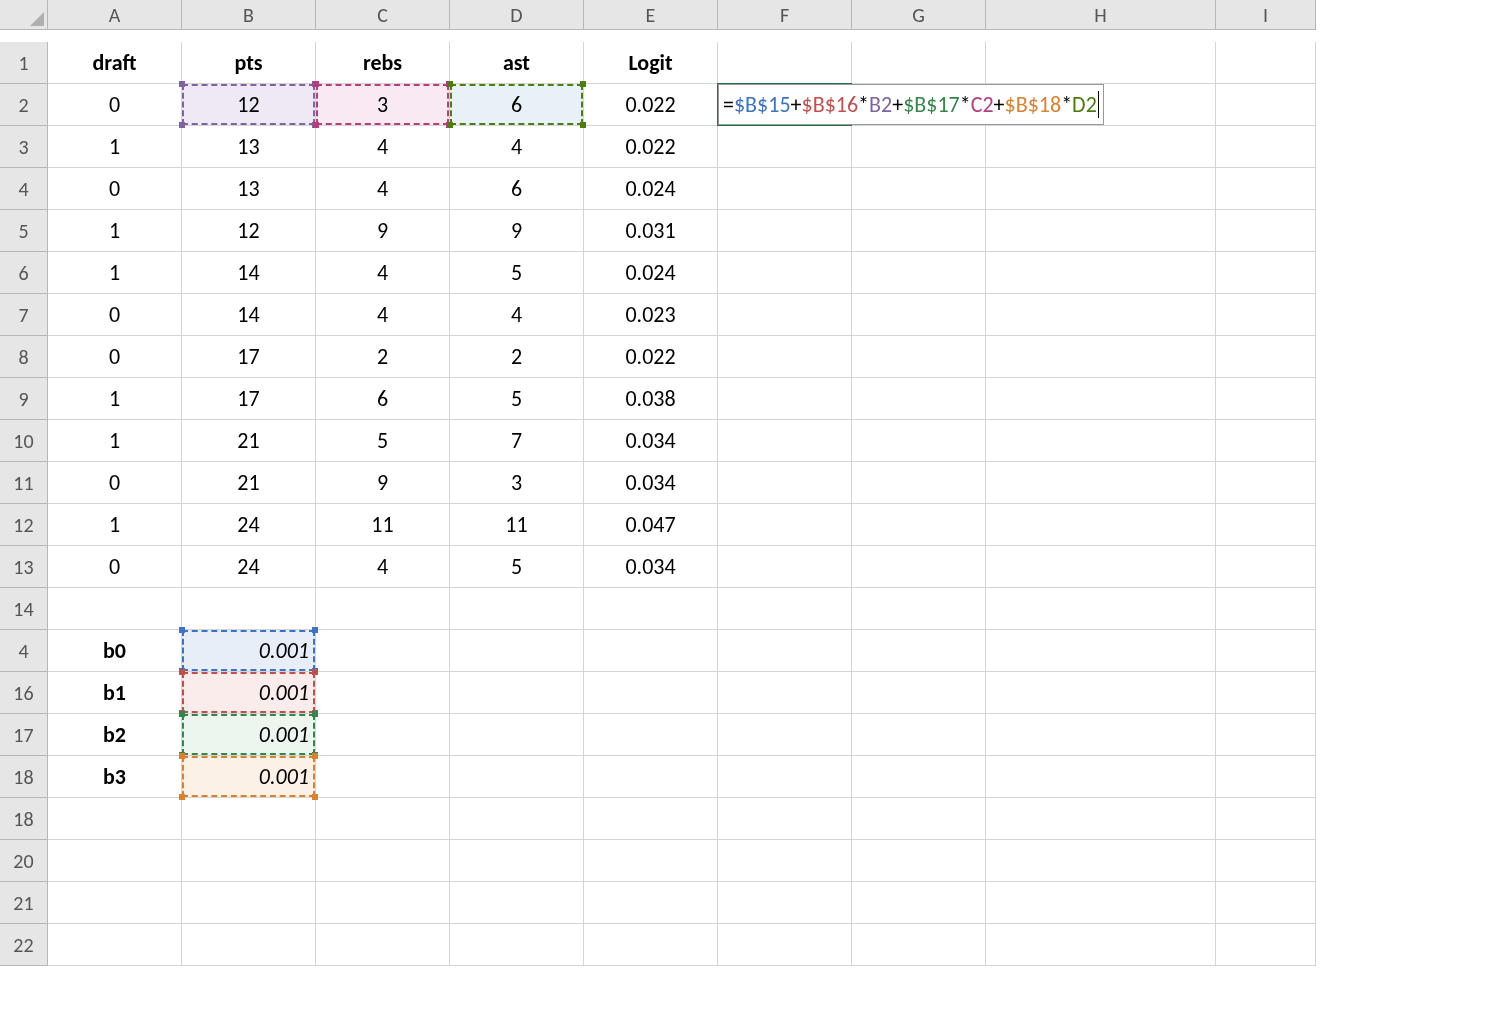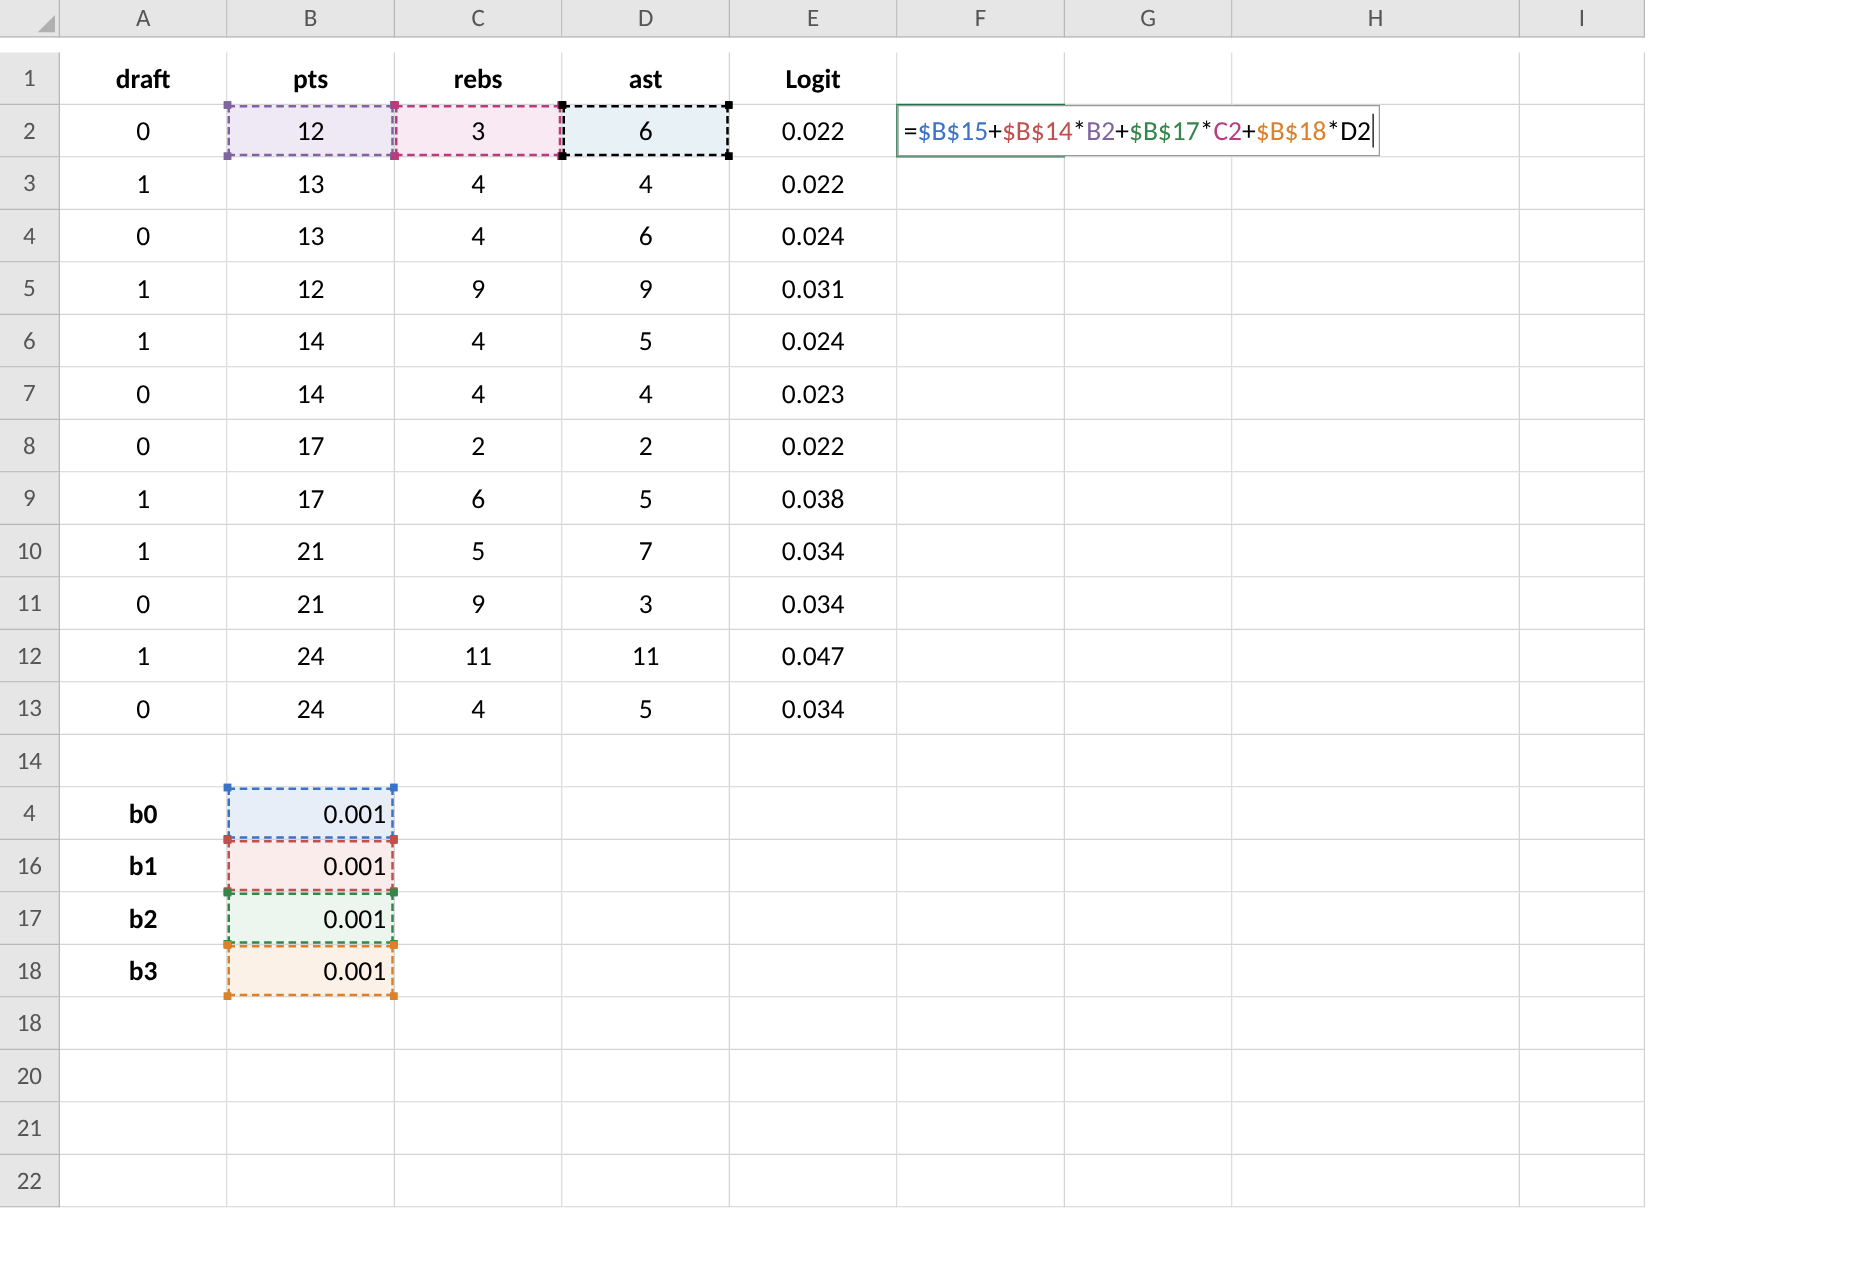--- a/index.html
+++ b/index.html
@@ -34,21 +34,21 @@
   .rowhdr { justify-content:center; }
   .cell {
     border-right: 1px solid #d4d4d4;
     border-bottom: 1px solid #d4d4d4;
     display:flex; align-items:center;
     padding: 0 6px;
     position: relative;
     background: #fff;
   }
   .center { justify-content:center; }
-  .right { justify-content:flex-end; }
+  .right { justify-content:flex-end;font-style:italic; }
   .bold { font-weight: 700; }
   .formula-overlay {
     position:absolute;
     left:0; top:0;
     height:100%;
     display:flex; align-items:center;
     padding: 0 4px;
     white-space: nowrap;
     font-size: 22px;
     z-index: 30;
@@ -71,21 +71,21 @@
     position:absolute; width:6px; height:6px;
     background:#fff; border:1px solid currentColor;
     z-index:25;
   }
   
   .c-blue   { color:#3a73c7; border-color:#3a73c7;text-align:right; }
   .c-red    { color:#c0504d; border-color:#c0504d; }
   .c-purple { color:#8064a2; border-color:#8064a2; }
   .c-green  { color:#34864a; border-color:#34864a; }
   .c-pink   { color:#b83d7a; border-color:#b83d7a; }
-  .c-teal   { color:#000000; border-color:#4a8aa8; }
+  .c-teal   { color:#4d7c0f; border-color:#4a8aa8; }
   .c-orange { color:#d9822b; border-color:#d9822b; }
 
   
   .active-outline {
     position:absolute; inset:-1px;
     border:2px solid #217346;
     pointer-events:none;
     z-index:10;
   }
   
@@ -134,21 +134,21 @@
     <div class="cell center fill-purple">12<div class="ref-box dash c-purple" style="border: 2px dashed; inset: 0px;"></div><div class="handle c-purple" style="border-color: currentcolor; background: currentcolor; width: 6px; height: 6px; left: -3px; top: -3px;"></div><div class="handle c-purple" style="border-color: currentcolor; background: currentcolor; width: 6px; height: 6px; left: -3px; top: auto; bottom: -3px;"></div><div class="handle c-purple" style="border-color: currentcolor; background: currentcolor; width: 6px; height: 6px; left: auto; top: -3px; right: -3px;"></div><div class="handle c-purple" style="border-color: currentcolor; background: currentcolor; width: 6px; height: 6px; inset: auto -3px -3px auto;"></div></div>
     <div class="cell center fill-pink">3<div class="ref-box dash c-pink" style="border: 2px dashed; inset: 0px;"></div><div class="handle c-pink" style="border-color: currentcolor; background: currentcolor; width: 6px; height: 6px; left: -3px; top: -3px;"></div><div class="handle c-pink" style="border-color: currentcolor; background: currentcolor; width: 6px; height: 6px; left: -3px; top: auto; bottom: -3px;"></div><div class="handle c-pink" style="border-color: currentcolor; background: currentcolor; width: 6px; height: 6px; left: auto; top: -3px; right: -3px;"></div><div class="handle c-pink" style="border-color: currentcolor; background: currentcolor; width: 6px; height: 6px; inset: auto -3px -3px auto;"></div></div>
     <div class="cell center fill-teal">6<div class="ref-box dash c-teal" style="border: 2px dashed; inset: 0px;"></div><div class="handle c-teal" style="border-color: currentcolor; background: currentcolor; width: 6px; height: 6px; left: -3px; top: -3px;"></div><div class="handle c-teal" style="border-color: currentcolor; background: currentcolor; width: 6px; height: 6px; left: -3px; top: auto; bottom: -3px;"></div><div class="handle c-teal" style="border-color: currentcolor; background: currentcolor; width: 6px; height: 6px; left: auto; top: -3px; right: -3px;"></div><div class="handle c-teal" style="border-color: currentcolor; background: currentcolor; width: 6px; height: 6px; inset: auto -3px -3px auto;"></div></div>
     <div class="cell center">0.022</div>
     <div class="cell" style="overflow: visible;">
       <div class="active-outline"></div>
       <div class="formula-overlay">
         <span class="tok tok-op">=</span>
         <span class="tok c-blue">$B$15</span>
         <span class="tok tok-op">+</span>
-        <span class="tok c-red">$B$14</span>
+        <span class="tok c-red">$B$16</span>
         <span class="tok tok-op">*</span>
         <span class="tok c-purple">B2</span>
         <span class="tok tok-op"> + </span>
         <span class="tok c-green">$B$17</span>
         <span class="tok tok-op">*</span>
         <span class="tok c-pink">C2</span>
         <span class="tok tok-op"> + </span>
         <span class="tok c-orange">$B$18</span>
         <span class="tok tok-op">*</span>
         <span class="tok c-teal">D2</span>

